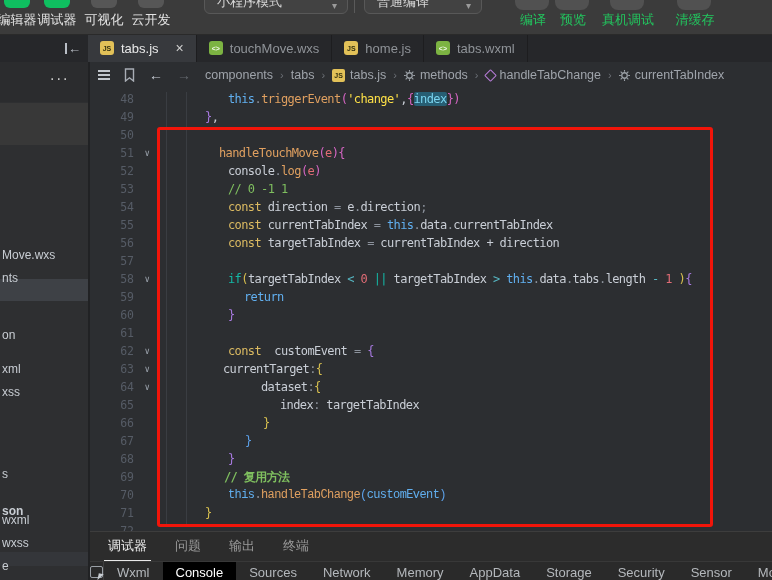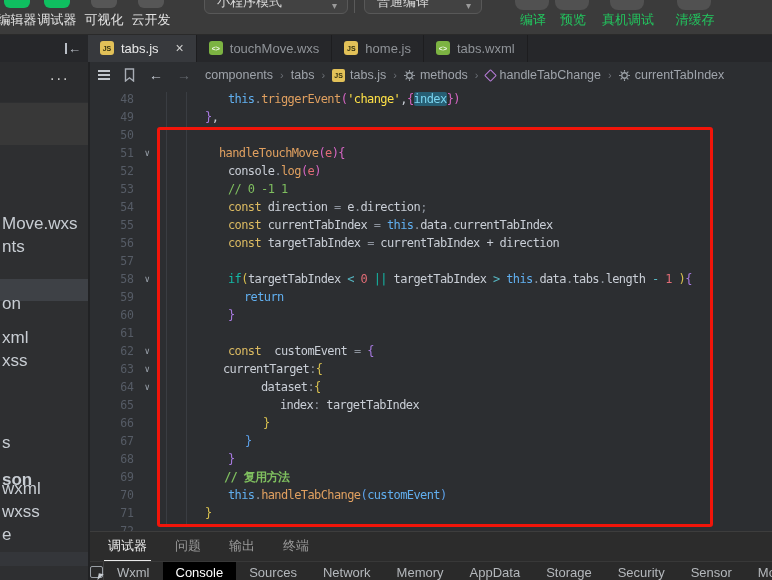--- a/index.html
+++ b/index.html
@@ -46,21 +46,21 @@
   .crumb-it{display:flex;align-items:center;gap:5px;}
   .mini-js{width:13px;height:13px;border-radius:2px;background:#e2c158;color:#33300f;
     font-size:7px;font-weight:bold;display:flex;align-items:center;justify-content:center;}
   .ic-method{width:7px;height:7px;border:1.5px solid #b57bd6;transform:rotate(45deg);border-radius:1px;}
   
   .sidebar{position:absolute;left:0;top:62px;width:88px;height:518px;background:#2e2f31;z-index:30;
     border-right:2px solid #212224;}
   .sb-row{position:absolute;left:0;width:88px;}
   .sb-top{top:0;height:40px;background:#2b2c2e;}
   .sb-dots{position:absolute;left:50px;top:4px;color:#c9c9c9;font-size:16px;letter-spacing:2px;}
-  .sb-item{position:absolute;left:2px;height:20px;font-size:17px;color:#c8cdd3;white-space:nowrap;}
+  .sb-item{position:absolute;left:2px;height:20px;font-size:12px;color:#c8cdd3;white-space:nowrap;margin-top:34px;}
   
   .code-area{position:absolute;left:90px;top:90px;width:682px;z-index:10;
     font-family:"DejaVu Sans Mono",monospace;font-size:12px;letter-spacing:-0.6px;}
   .cl{display:flex;height:18px;line-height:18px;white-space:pre;}
   .cl .num{width:44px;text-align:right;color:#565c66;letter-spacing:0;font-size:11.5px;flex:0 0 auto;}
   .cl .fold{width:26px;text-align:center;color:#9aa1ab;font-size:9px;flex:0 0 auto;}
   .guide{position:absolute;top:2px;width:1px;background:#3a3d42;z-index:1;}
   .tk-fg{color:#c9ced6}.tk-gy{color:#8c929c}.tk-bl{color:#61afef}.tk-or{color:#e0a060}
   .tk-rd{color:#e06c75}.tk-yl{color:#dcbb62}.tk-mg{color:#14b8a6}.tk-tl{color:#56b6c2}
   .tk-st{color:#fde047}.tk-cm{color:#7fbf5f}.tk-pk{color:#d666c4}.tk-pu{color:#a87ae0}
@@ -247,21 +247,21 @@
       <div class="cl"><span class="num">60</span><span class="fold"></span><span style="padding-left: 68px;"><span class="tk-pu">}</span></span></div>
       <div class="cl"><span class="num">61</span><span class="fold"></span><span style="padding-left: 0px;"></span></div>
       <div class="cl"><span class="num">62</span><span class="fold">∨</span><span style="padding-left: 68px;"><span class="tk-yl">const</span><span class="tk-fg">  customEvent </span><span class="tk-gy">=</span><span class="tk-fg"> </span><span class="tk-pu">{</span></span></div>
       <div class="cl"><span class="num">63</span><span class="fold">∨</span><span style="padding-left: 63px;"><span class="tk-fg">currentTarget</span><span class="tk-gy">:</span><span class="tk-yb">{</span></span></div>
       <div class="cl"><span class="num">64</span><span class="fold">∨</span><span style="padding-left: 101px;"><span class="tk-fg">dataset</span><span class="tk-gy">:</span><span class="tk-yb">{</span></span></div>
       <div class="cl"><span class="num">65</span><span class="fold"></span><span style="padding-left: 120px;"><span class="tk-fg">index</span><span class="tk-gy">:</span><span class="tk-fg"> targetTabIndex</span></span></div>
       <div class="cl"><span class="num">66</span><span class="fold"></span><span style="padding-left: 103px;"><span class="tk-yb">}</span></span></div>
       <div class="cl"><span class="num">67</span><span class="fold"></span><span style="padding-left: 85px;"><span class="tk-bb">}</span></span></div>
       <div class="cl"><span class="num">68</span><span class="fold"></span><span style="padding-left: 68px;"><span class="tk-pu">}</span></span></div>
       <div class="cl"><span class="num">69</span><span class="fold"></span><span style="padding-left: 64px; font-weight: bold;"><span class="tk-cm">// 复用方法</span></span></div>
-      <div class="cl"><span class="num">70</span><span class="fold"></span><span style="padding-left: 68px;"><span class="tk-bl">this</span><span class="tk-gy">.</span><span class="tk-or">handleTabChange</span><span class="tk-bb">(</span><span class="tk-bl">customEvent</span><span class="tk-bb">)</span></span></div>
+      <div class="cl"><span class="num">70</span><span class="fold"></span><span style="padding-left: 68px; font-family: Liberation Mono, monospace;"><span class="tk-bl">this</span><span class="tk-gy">.</span><span class="tk-or">handleTabChange</span><span class="tk-bb">(</span><span class="tk-bl">customEvent</span><span class="tk-bb">)</span></span></div>
       <div class="cl"><span class="num">71</span><span class="fold"></span><span style="padding-left: 45px;"><span class="tk-yb">}</span></span></div>
       <div class="cl"><span class="num">72</span><span class="fold"></span><span style="padding-left: 0px;"></span></div>
     </div>
 
   <div class="red-rect"></div>
 
   <div class="bottom">
     <div class="bp-tabs" id="bp-tabs">
         <span class="bp-tab active">调试器</span>
         <span class="bp-tab">问题</span>

